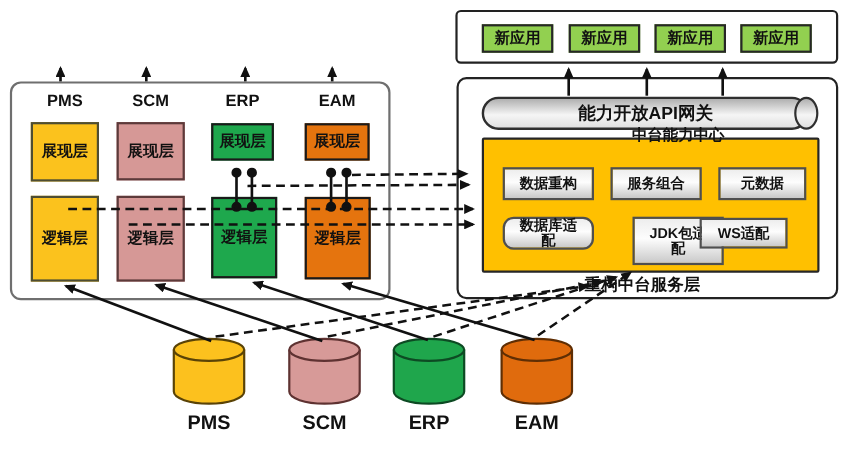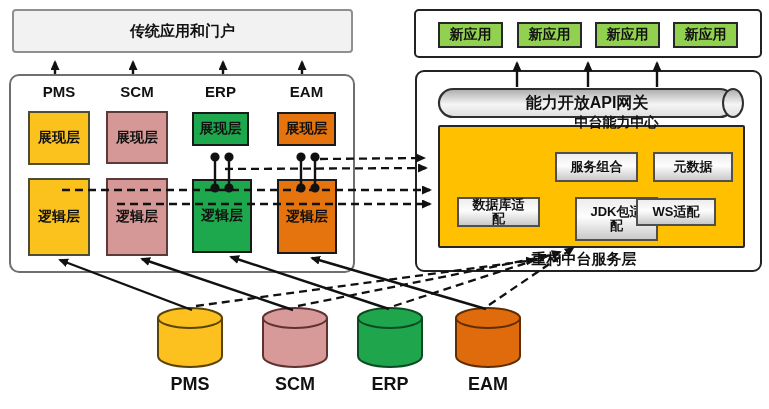--- a/index.html
+++ b/index.html
@@ -33,23 +33,20 @@
   .dblabel{font-size:18px;font-weight:bold;text-align:center;}
   svg{display:block;}
   #overlay{position:absolute;left:0;top:0;pointer-events:none;}
   .gwlabel{font-size:16px;text-align:right;}
 </style>
 </head>
 <body>
 
 <div id="canvas">
 
-  <div class="abs cbox portal">
-      <span>传统应用和门户</span>
-    </div>
 
   <div class="abs legacy-wrap"></div>
 
   <div class="abs syshdr" style="left:28px;top:81px;width:62px;height:20px;">PMS</div>
   <div class="abs syshdr" style="left:106px;top:81px;width:62px;height:20px;">SCM</div>
   <div class="abs syshdr" style="left:192px;top:81px;width:57px;height:20px;">ERP</div>
   <div class="abs syshdr" style="left:277px;top:81px;width:59px;height:20px;">EAM</div>
 
   <div class="abs cbox layer pms-f" style="left:28px;top:111px;width:62px;height:54px;">展现层</div>
   <div class="abs cbox layer scm-f" style="left:106px;top:111px;width:62px;height:53px;">展现层</div>
@@ -77,23 +74,24 @@
           <stop offset="1" stop-color="#dedede"></stop>
       </linearGradient>
     </defs>
     <rect x="2" y="2" width="295" height="28" rx="14" ry="14" fill="url(#gwgrad)" stroke="#2f2f2f" stroke-width="2.2"></rect>
     <ellipse cx="296" cy="16" rx="10" ry="14" fill="url(#gwgrad)" stroke="#2f2f2f" stroke-width="2"></ellipse>
   </svg>
   <div class="abs cbox gwlabel" style="left:437px;top:87px;width:300px;height:32px;">能力开放API网关</div>
 
   <div class="abs capbox"></div>
   <div class="abs cbox captitle" style="left:438px;top:113px;width:357px;height:20px;">中台能力中心</div>
+  <div class="abs cbox capcell" style="left:457px;top:152px;width:83px;height:30px;">数据重构</div>
   <div class="abs cbox capcell" style="left:555px;top:152px;width:83px;height:30px;">服务组合</div>
   <div class="abs cbox capcell" style="left:653px;top:152px;width:80px;height:30px;">元数据</div>
-  <div class="abs cbox capcell" style="left:457px;top:197px;width:83px;height:30px;">数据库适
+  <div class="abs cbox capcell" style="left:457px;top:197px;width:83px;height:30px;border-radius:10px;">数据库适
 配</div>
   <div class="abs cbox capcell" style="left:527px;top:197px;width:83px;height:44px;margin-left:48px;">JDK包适
 配</div>
   <div class="abs cbox capcell" style="left:636px;top:198px;width:80px;height:28px;">WS适配</div>
 
   <div class="abs svclabel" style="left:509px;top:250px;width:150px;height:20px;">重构中台服务层</div>
 
   <svg class="abs" style="left:156px;top:306px;" width="68" height="64" viewBox="0 0 68 64">
     <path d="M2,12 v38 c0,6.1 14.3,11 32,11 s32,-4.9 32,-11 v-38" fill="#FCC11E" stroke="#5a4306" stroke-width="2"></path>
     <ellipse cx="34" cy="12" rx="32" ry="10" fill="#FCC11E" stroke="#5a4306" stroke-width="2"></ellipse>

